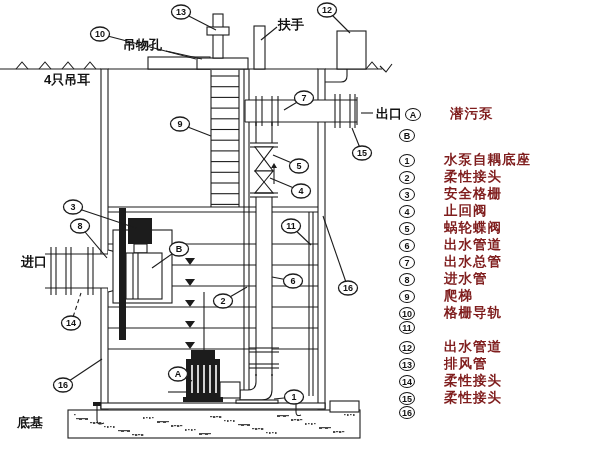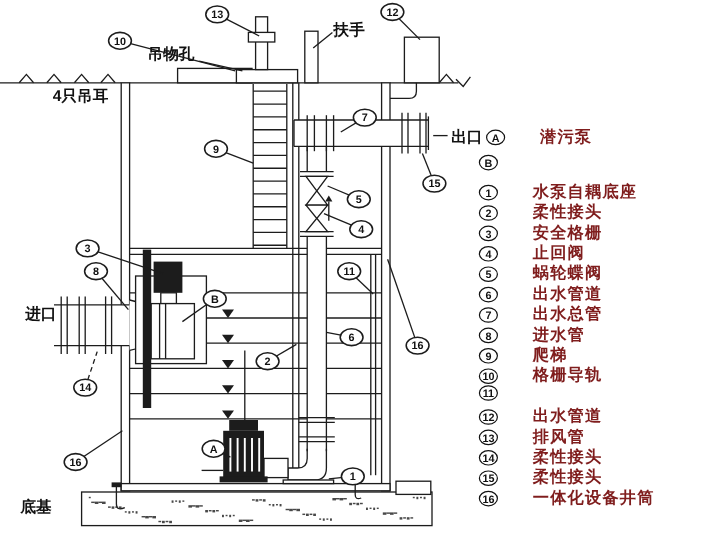--- a/index.html
+++ b/index.html
@@ -449,17 +449,16 @@
       <div class="legend-row" style="top: 372px; left: 399px;">
         <span class="lg-badge">14</span>
         <span class="lg-label">柔性接头</span>
       </div>
       <div class="legend-row" style="top: 389px; left: 399px;">
         <span class="lg-badge">15</span>
         <span class="lg-label">柔性接头</span>
       </div>
       <div class="legend-row" style="top: 406px; left: 399px;">
         <span class="lg-badge">16</span>
-        <span class="lg-label">一体化设备井筒</span>
       </div>
     </div>
 
 </div>
 
 </body></html>

